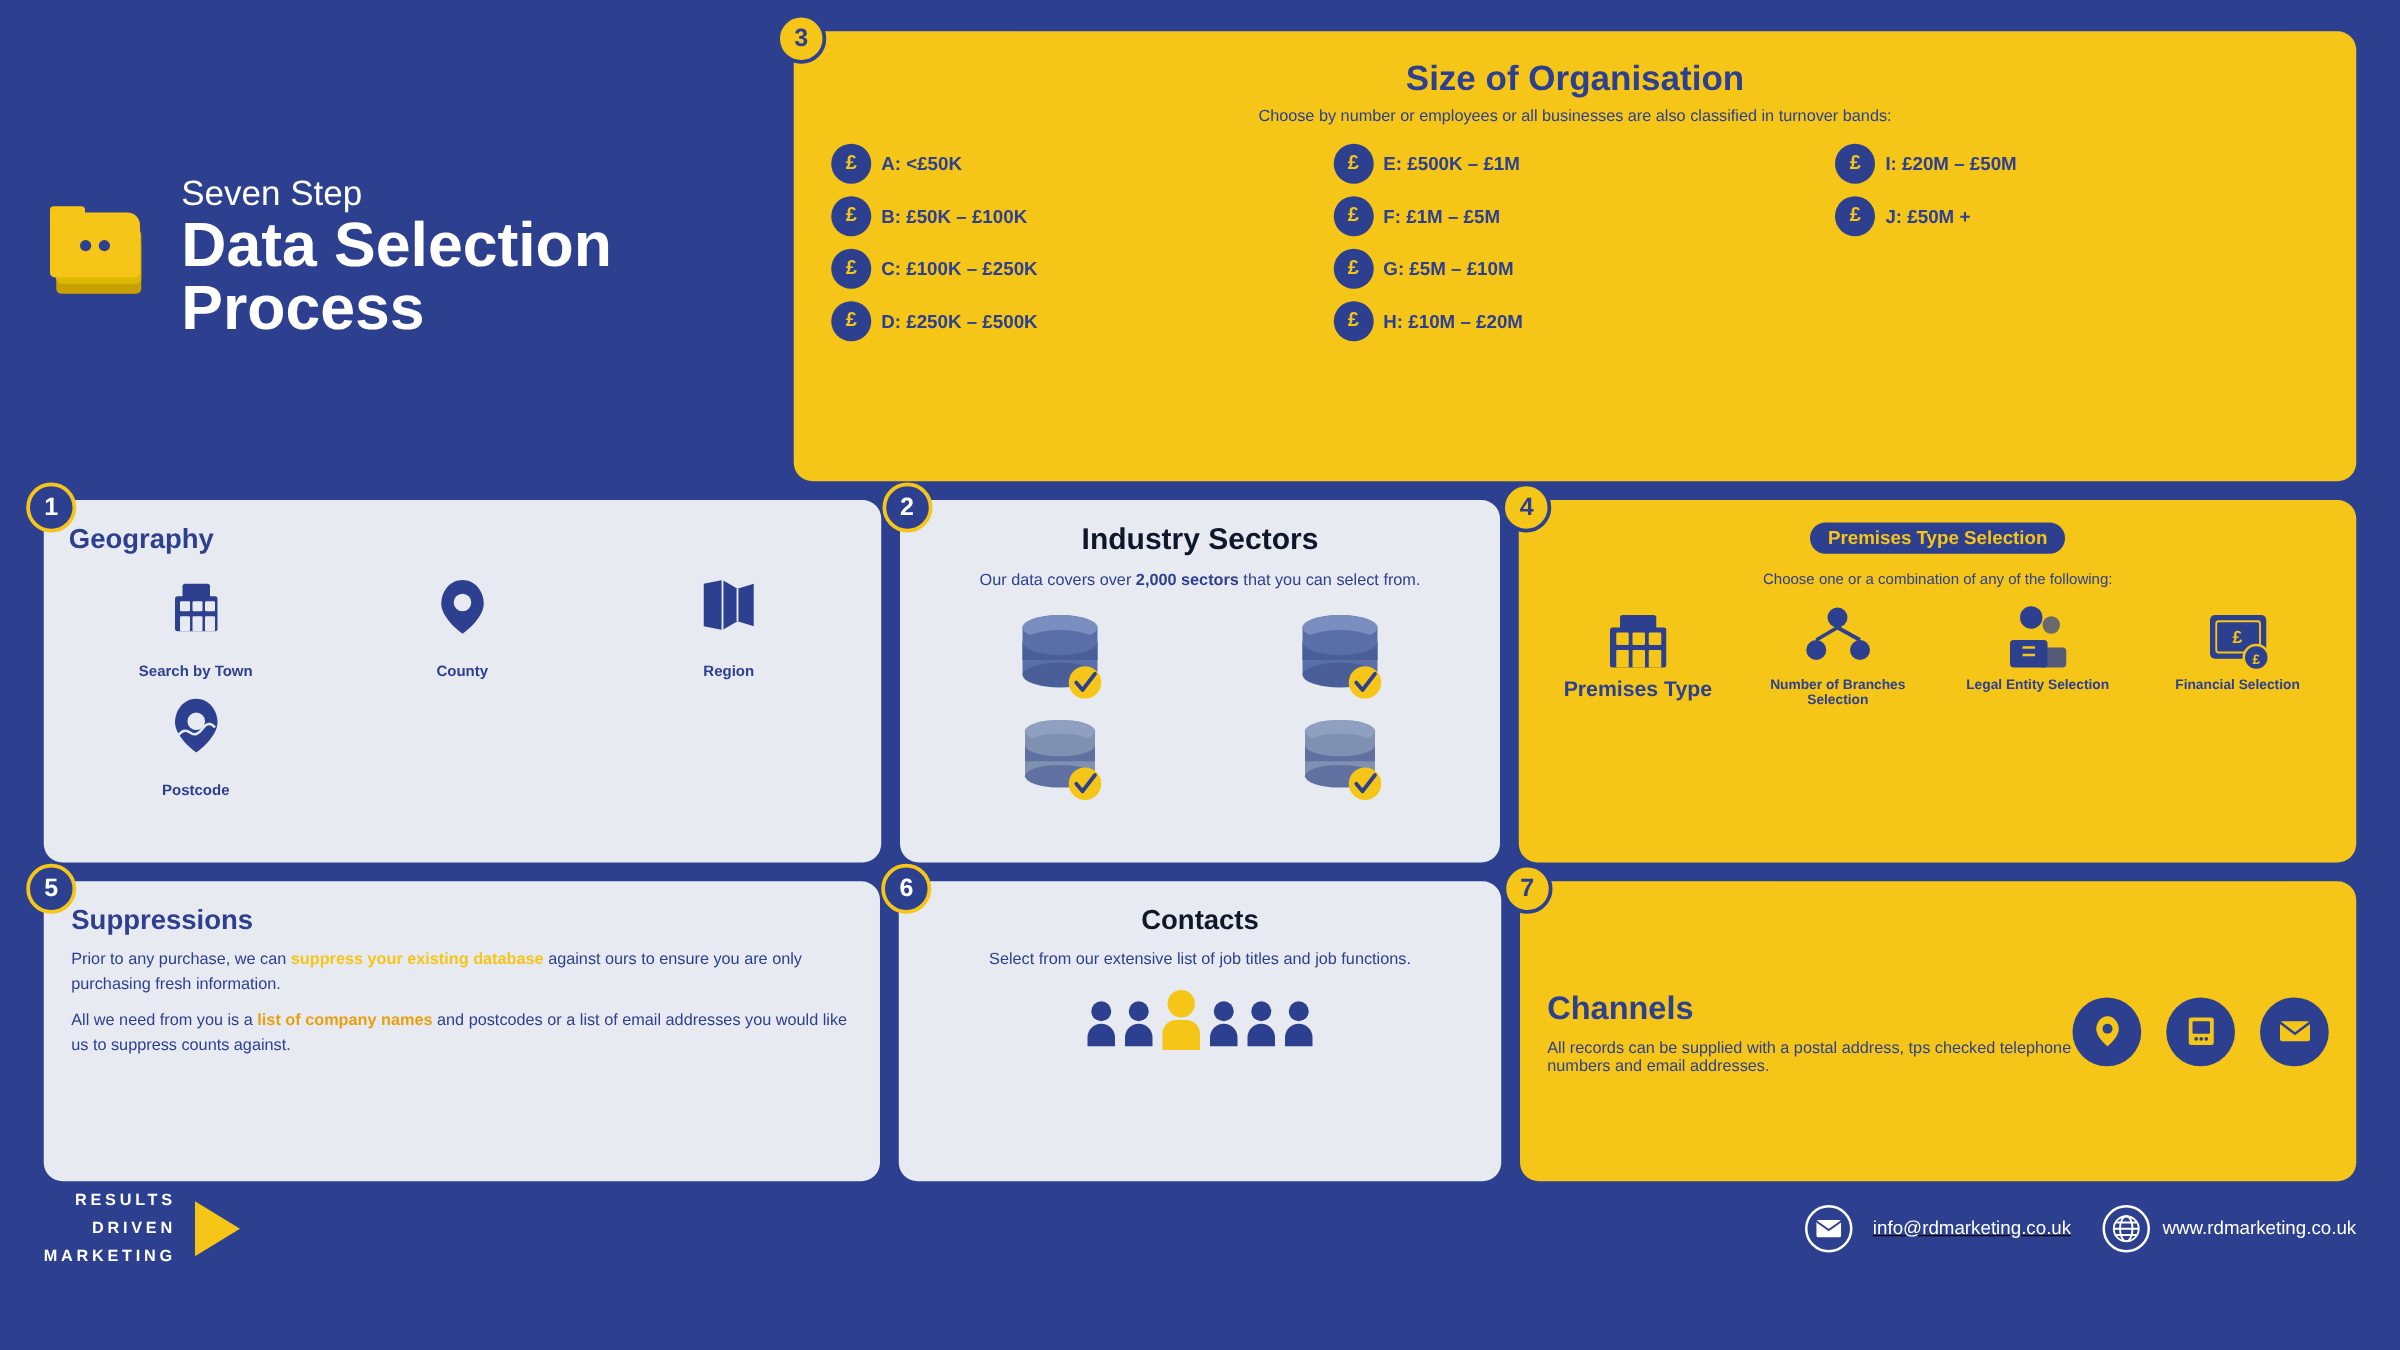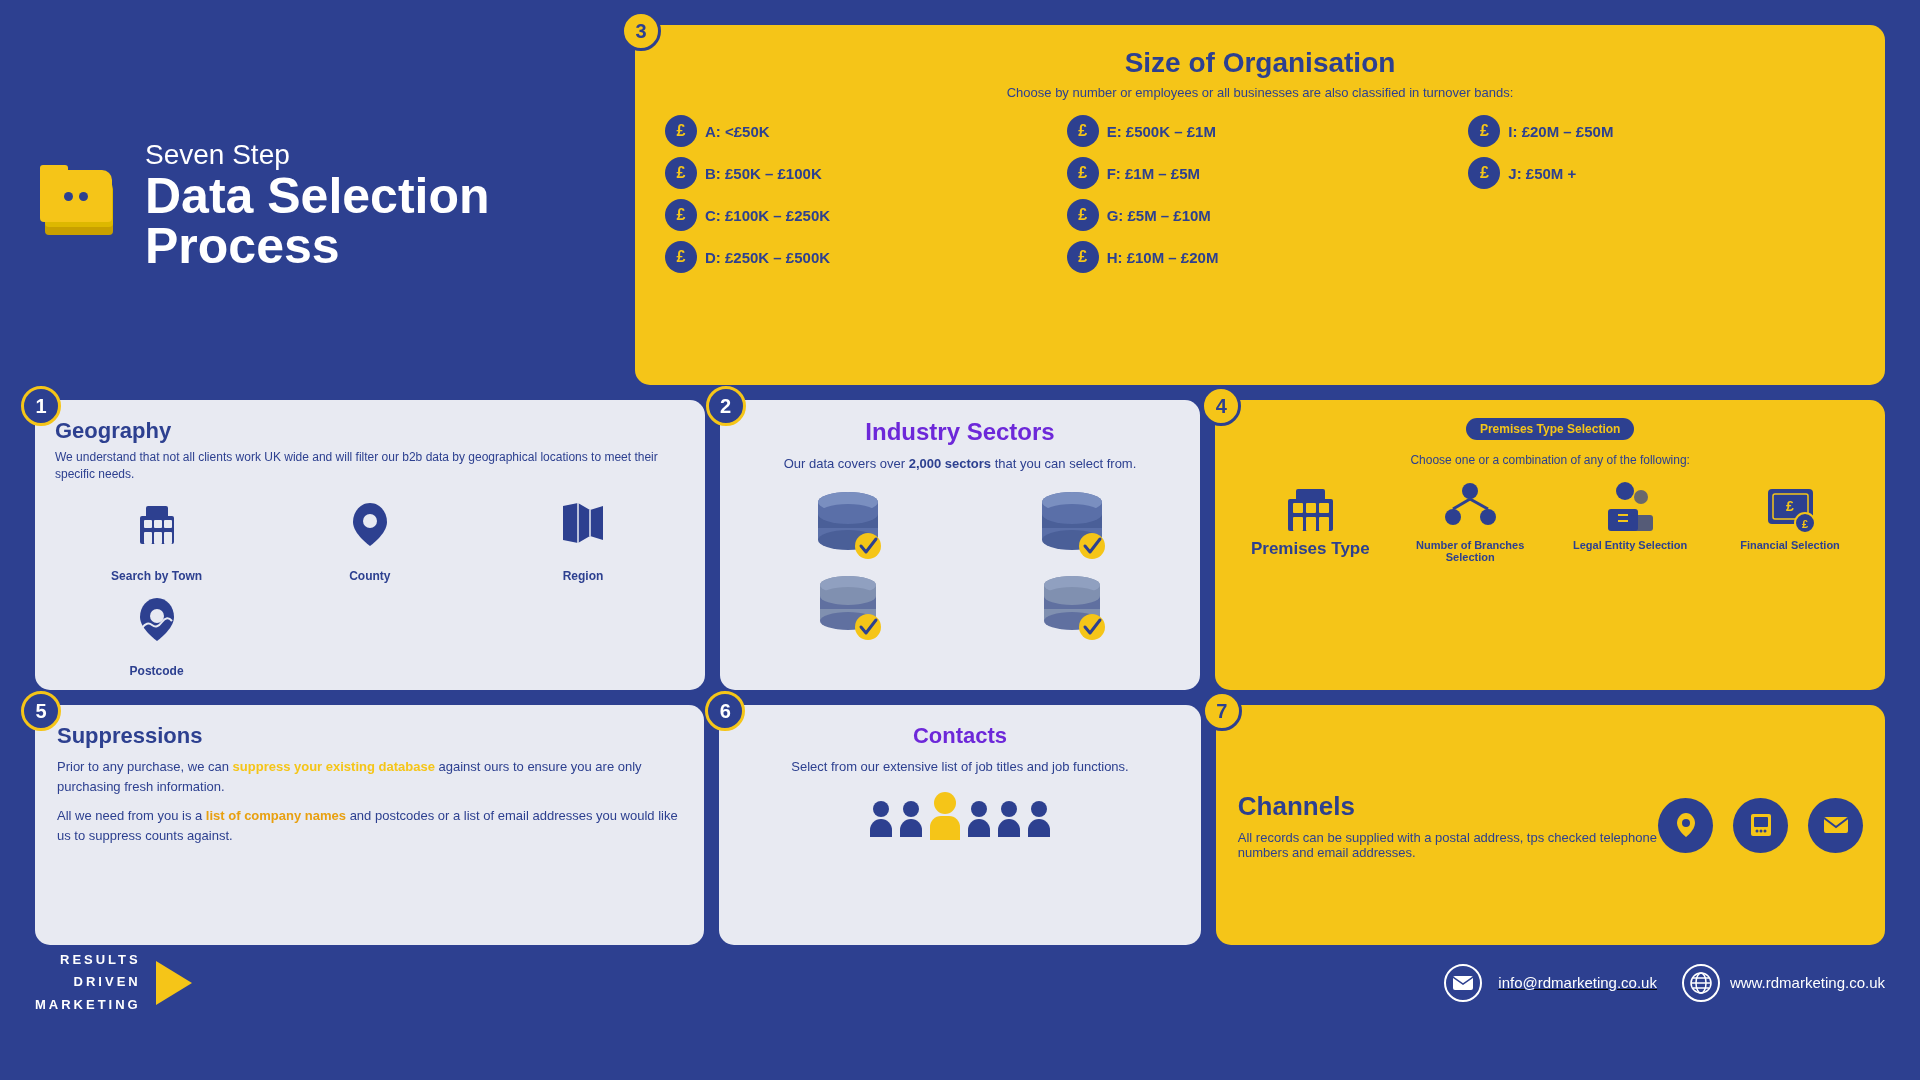--- a/index.html
+++ b/index.html
@@ -39,21 +39,21 @@
     }
 
     .card-title-blue {
       color: #2d4090;
       font-size: 22px;
       font-weight: 900;
       margin-bottom: 8px;
     }
 
     .card-title-dark {
-      color: #6d28d9;
+      color: #0f172a;
       font-size: 22px;
       font-weight: 900;
       margin-bottom: 8px;
       text-align: center;
     }
 
     .geo-icons {
       display: grid;
       grid-template-columns: 1fr 1fr 1fr;
       gap: 10px;
@@ -79,21 +79,21 @@
       width: 50px;
       height: 50px;
       fill: #2d4090;
     }
 
     .premises-badge {
       background: #2d4090;
       color: #f5c518;
       border-radius: 20px;
       padding: 4px 14px;
-      font-size: 12px;
+      font-size: 15px;
       font-weight: 700;
       display: inline-block;
       margin-bottom: 5px;
     }
 
     .channels-text h3 {
       color: #2d4090;
       font-size: 26px;
       font-weight: 900;
     }
@@ -389,21 +389,20 @@
         <div></div>
       </div>
     </div>
   </div>
 
   <div class="middle-row">
 
     <div class="card-geo">
       <div class="step-num-white">1</div>
       <h3 class="card-title-blue" style="margin-bottom:5px;">Geography</h3>
-      <p style="color:#2d4090; font-size:12px; line-height:1.4;">We understand that not all clients work UK wide and will filter our b2b data by geographical locations to meet their specific needs.</p>
 
       <div class="geo-icons">
 
         <div class="geo-icon-item">
           <svg class="icon-svg" viewBox="0 0 50 50">
             <rect x="8" y="18" width="34" height="28" rx="2" fill="#2d4090"></rect>
             <rect x="14" y="8" width="22" height="12" rx="2" fill="#2d4090"></rect>
             <rect x="12" y="22" width="8" height="8" rx="1" fill="#e8eaf2"></rect>
             <rect x="22" y="22" width="8" height="8" rx="1" fill="#e8eaf2"></rect>
             <rect x="32" y="22" width="8" height="8" rx="1" fill="#e8eaf2"></rect>

